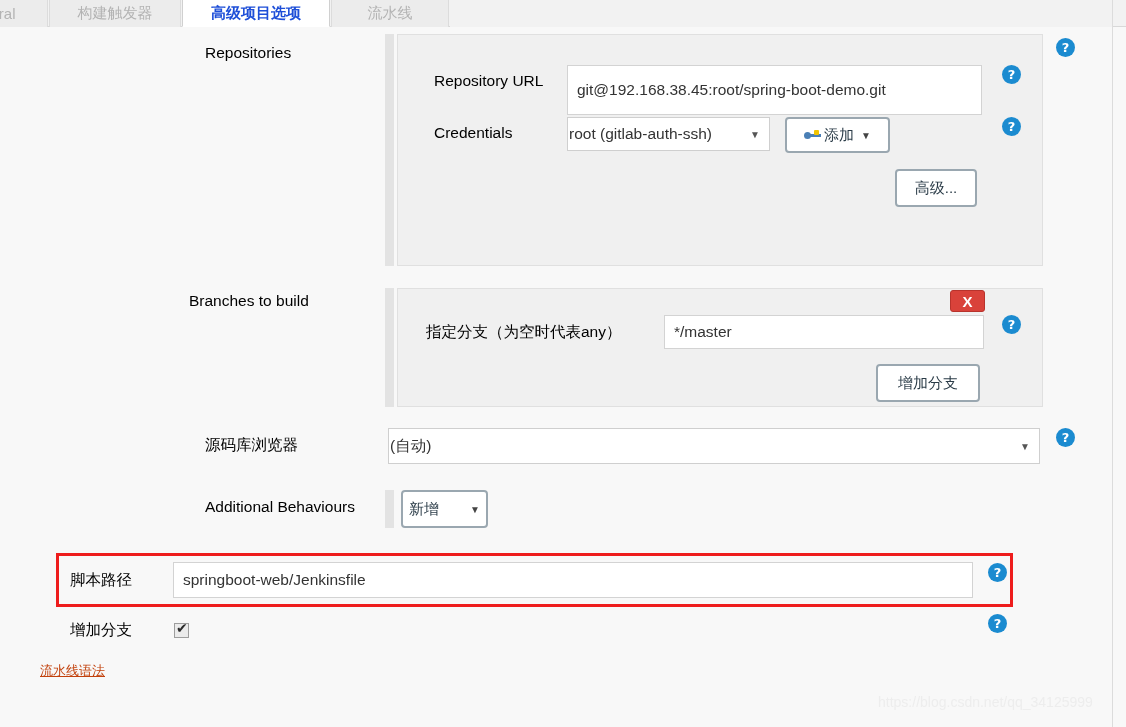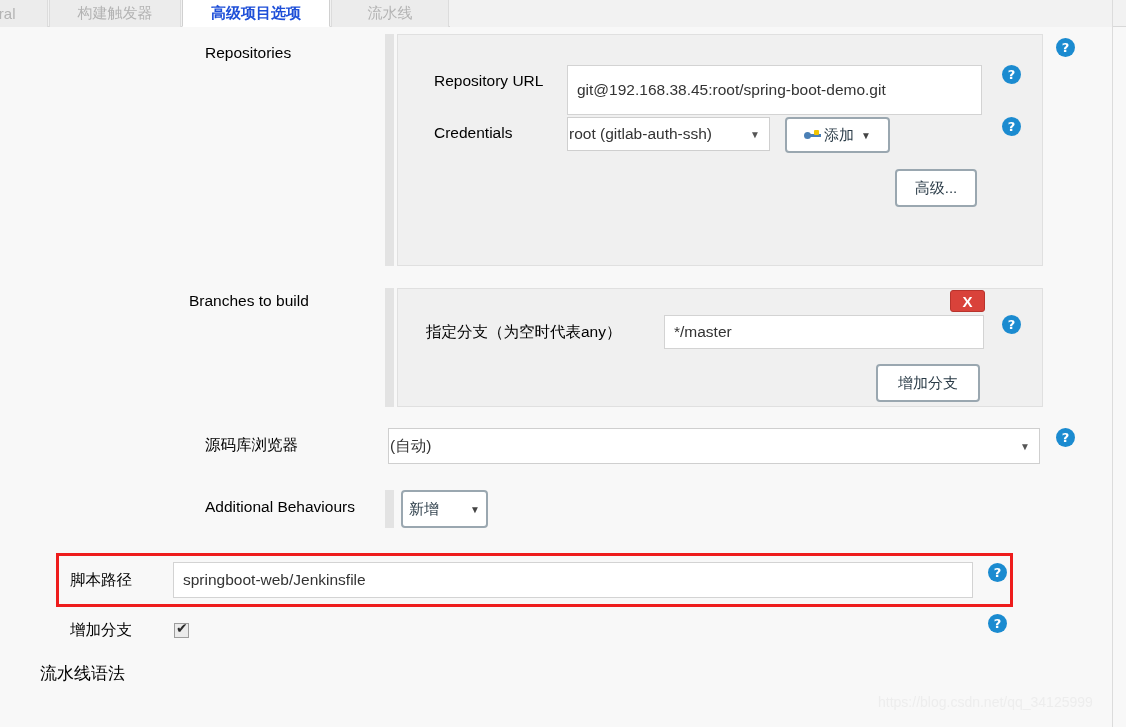--- a/index.html
+++ b/index.html
@@ -193,22 +193,23 @@
   
   .highlight {
     position: absolute;
     border: 3px solid #ee1c1c;
     background: transparent;
     pointer-events: none;
   }
 
   .link {
     position: absolute;
-    font-size: 17px;
-    color: #000000;
+    font-size: 13px;
+    color: #c2410c;
+    text-decoration: underline;
     cursor: pointer;
   }
 
   .watermark {
     position: absolute;
     font-size: 14px;
     color: #ededed;
     white-space: nowrap;
     user-select: none;
   }

